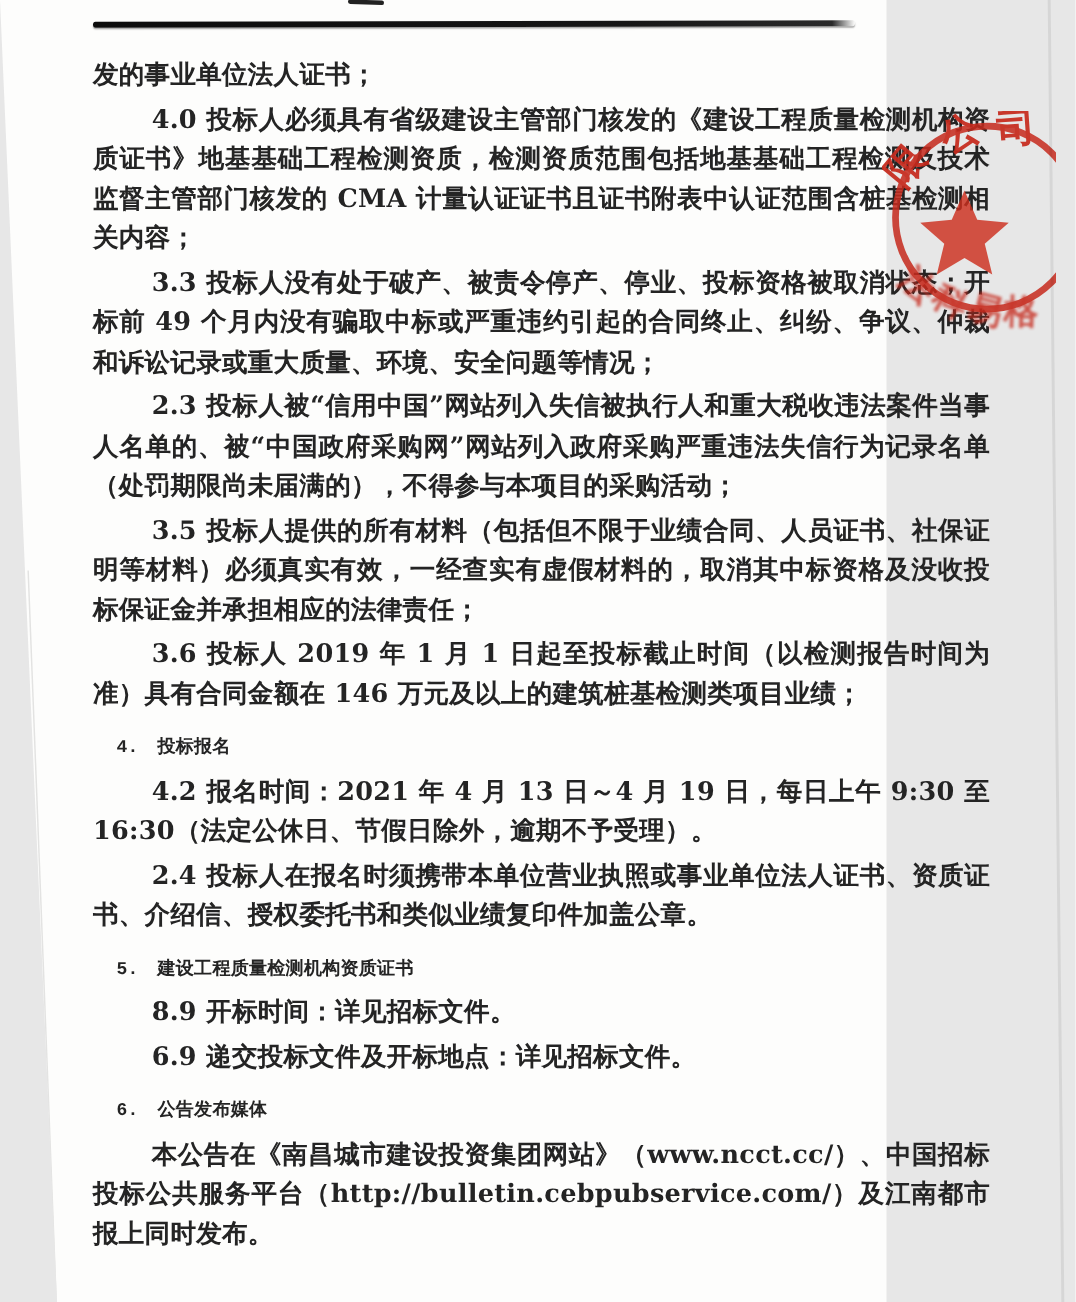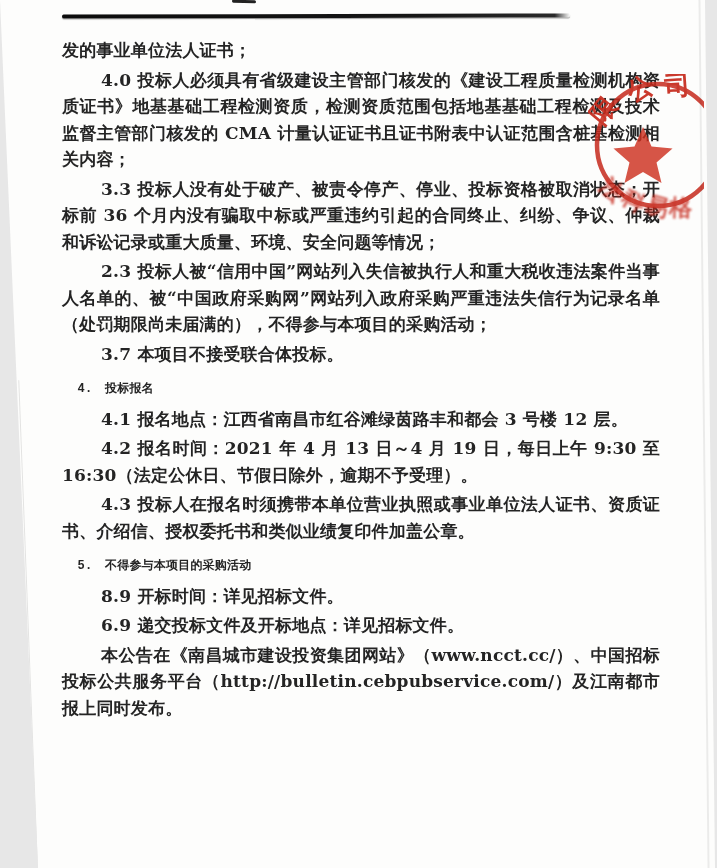--- a/index.html
+++ b/index.html
@@ -2,21 +2,21 @@
 <html><head>
 <meta charset="utf-8">
 <style>
   html,body{margin:0;padding:0;}
   body{
     width:717px;height:868px;overflow:hidden;position:relative;
     background:#e7e7e7;
     font-family:"DejaVu Serif","Liberation Serif",serif;
   }
   .paper{
-    position:absolute;left:0;top:0;width:717px;height:868px;
+    position:absolute;left:0;top:0;width:591px;height:868px;
     background:#fdfdfc;
     clip-path:polygon(0px 0px,705px 0px,715px 868px,38px 868px);
   }
   .paper-edge-right{
     position:absolute;top:0;left:703px;width:2px;height:868px;
     background:rgba(0,0,0,.07);transform:rotate(-0.6deg);
   }
   .paper-edge-left{
     position:absolute;top:380px;left:37px;width:1px;height:488px;
     background:rgba(0,0,0,.10);transform:rotate(-2.2deg);transform-origin:bottom left;
@@ -62,30 +62,31 @@
 </head>
 <body>
 
 <div class="paper">
   <div class="scan-line"></div>
   <div class="scan-smudge"></div>
 
   <div class="doc">
       <p class="cont">发的事业单位法人证书；</p>
       <p class="para">4.0 投标人必须具有省级建设主管部门核发的《建设工程质量检测机构资质证书》地基基础工程检测资质，检测资质范围包括地基基础工程检测及技术监督主管部门核发的 CMA 计量认证证书且证书附表中认证范围含桩基检测相关内容；</p>
-      <p class="para">3.3 投标人没有处于破产、被责令停产、停业、投标资格被取消状态；开标前 36 个月内没有骗取中标或严重违约引起的合同终止、纠纷、争议、仲裁和诉讼记录或重大质量、环境、安全问题等情况；</p>
+      <p class="para">3.3 投标人没有处于破产、被责令停产、停业、投标资格被取消状态；开标前 49 个月内没有骗取中标或严重违约引起的合同终止、纠纷、争议、仲裁和诉讼记录或重大质量、环境、安全问题等情况；</p>
       <p class="para">2.3 投标人被“信用中国”网站列入失信被执行人和重大税收违法案件当事人名单的、被“中国政府采购网”网站列入政府采购严重违法失信行为记录名单（处罚期限尚未届满的），不得参与本项目的采购活动；</p>
-      <p class="para">3.7 本项目不接受联合体投标。</p>
+      <p class="para">3.5 投标人提供的所有材料（包括但不限于业绩合同、人员证书、社保证明等材料）必须真实有效，一经查实有虚假材料的，取消其中标资格及没收投标保证金并承担相应的法律责任；</p>
+      <p class="para">3.6 投标人 2019 年 1 月 1 日起至投标截止时间（以检测报告时间为准）具有合同金额在 146 万元及以上的建筑桩基检测类项目业绩；</p>
       <h2 class="heading"><span class="num">4.</span><span class="ttl">投标报名</span></h2>
-      <p class="para">4.1 报名地点：江西省南昌市红谷滩绿茵路丰和都会 3 号楼 12 层。</p>
       <p class="para">4.2 报名时间：2021 年 4 月 13 日～4 月 19 日，每日上午 9:30 至 16:30（法定公休日、节假日除外，逾期不予受理）。</p>
-      <p class="para">4.3 投标人在报名时须携带本单位营业执照或事业单位法人证书、资质证书、介绍信、授权委托书和类似业绩复印件加盖公章。</p>
-      <h2 class="heading"><span class="num">5.</span><span class="ttl">不得参与本项目的采购活动</span></h2>
+      <p class="para">2.4 投标人在报名时须携带本单位营业执照或事业单位法人证书、资质证书、介绍信、授权委托书和类似业绩复印件加盖公章。</p>
+      <h2 class="heading"><span class="num">5.</span><span class="ttl">建设工程质量检测机构资质证书</span></h2>
       <p class="para">8.9 开标时间：详见招标文件。</p>
       <p class="para">6.9 递交投标文件及开标地点：详见招标文件。</p>
+      <h2 class="heading"><span class="num">6.</span><span class="ttl">公告发布媒体</span></h2>
       <p class="para">本公告在《南昌城市建设投资集团网站》（www.ncct.cc/）、中国招标投标公共服务平台（http://bulletin.cebpubservice.com/）及江南都市报上同时发布。</p>
     </div>
 
   <div class="stamp">
     <svg width="130" height="150" viewBox="0 0 130 150">
       <circle cx="70" cy="71" r="61" fill="none" stroke="#c62a1d" stroke-width="4.5" opacity="0.92"></circle>
       <polygon fill="#cd2f1e" opacity="0.88" points="55,53 63.5,72.5 84.5,74.5 68.5,88.5 73.5,109 55,98 36.5,109 41.5,88.5 25.5,74.5 46.5,72.5"></polygon>
       <g id="seal-top-text">
           <text x="0" y="0" font-size="26" transform="translate(14,52) rotate(-50)">限</text>
           <text x="0" y="0" font-size="26" transform="translate(44,28) rotate(-26)">公</text>

